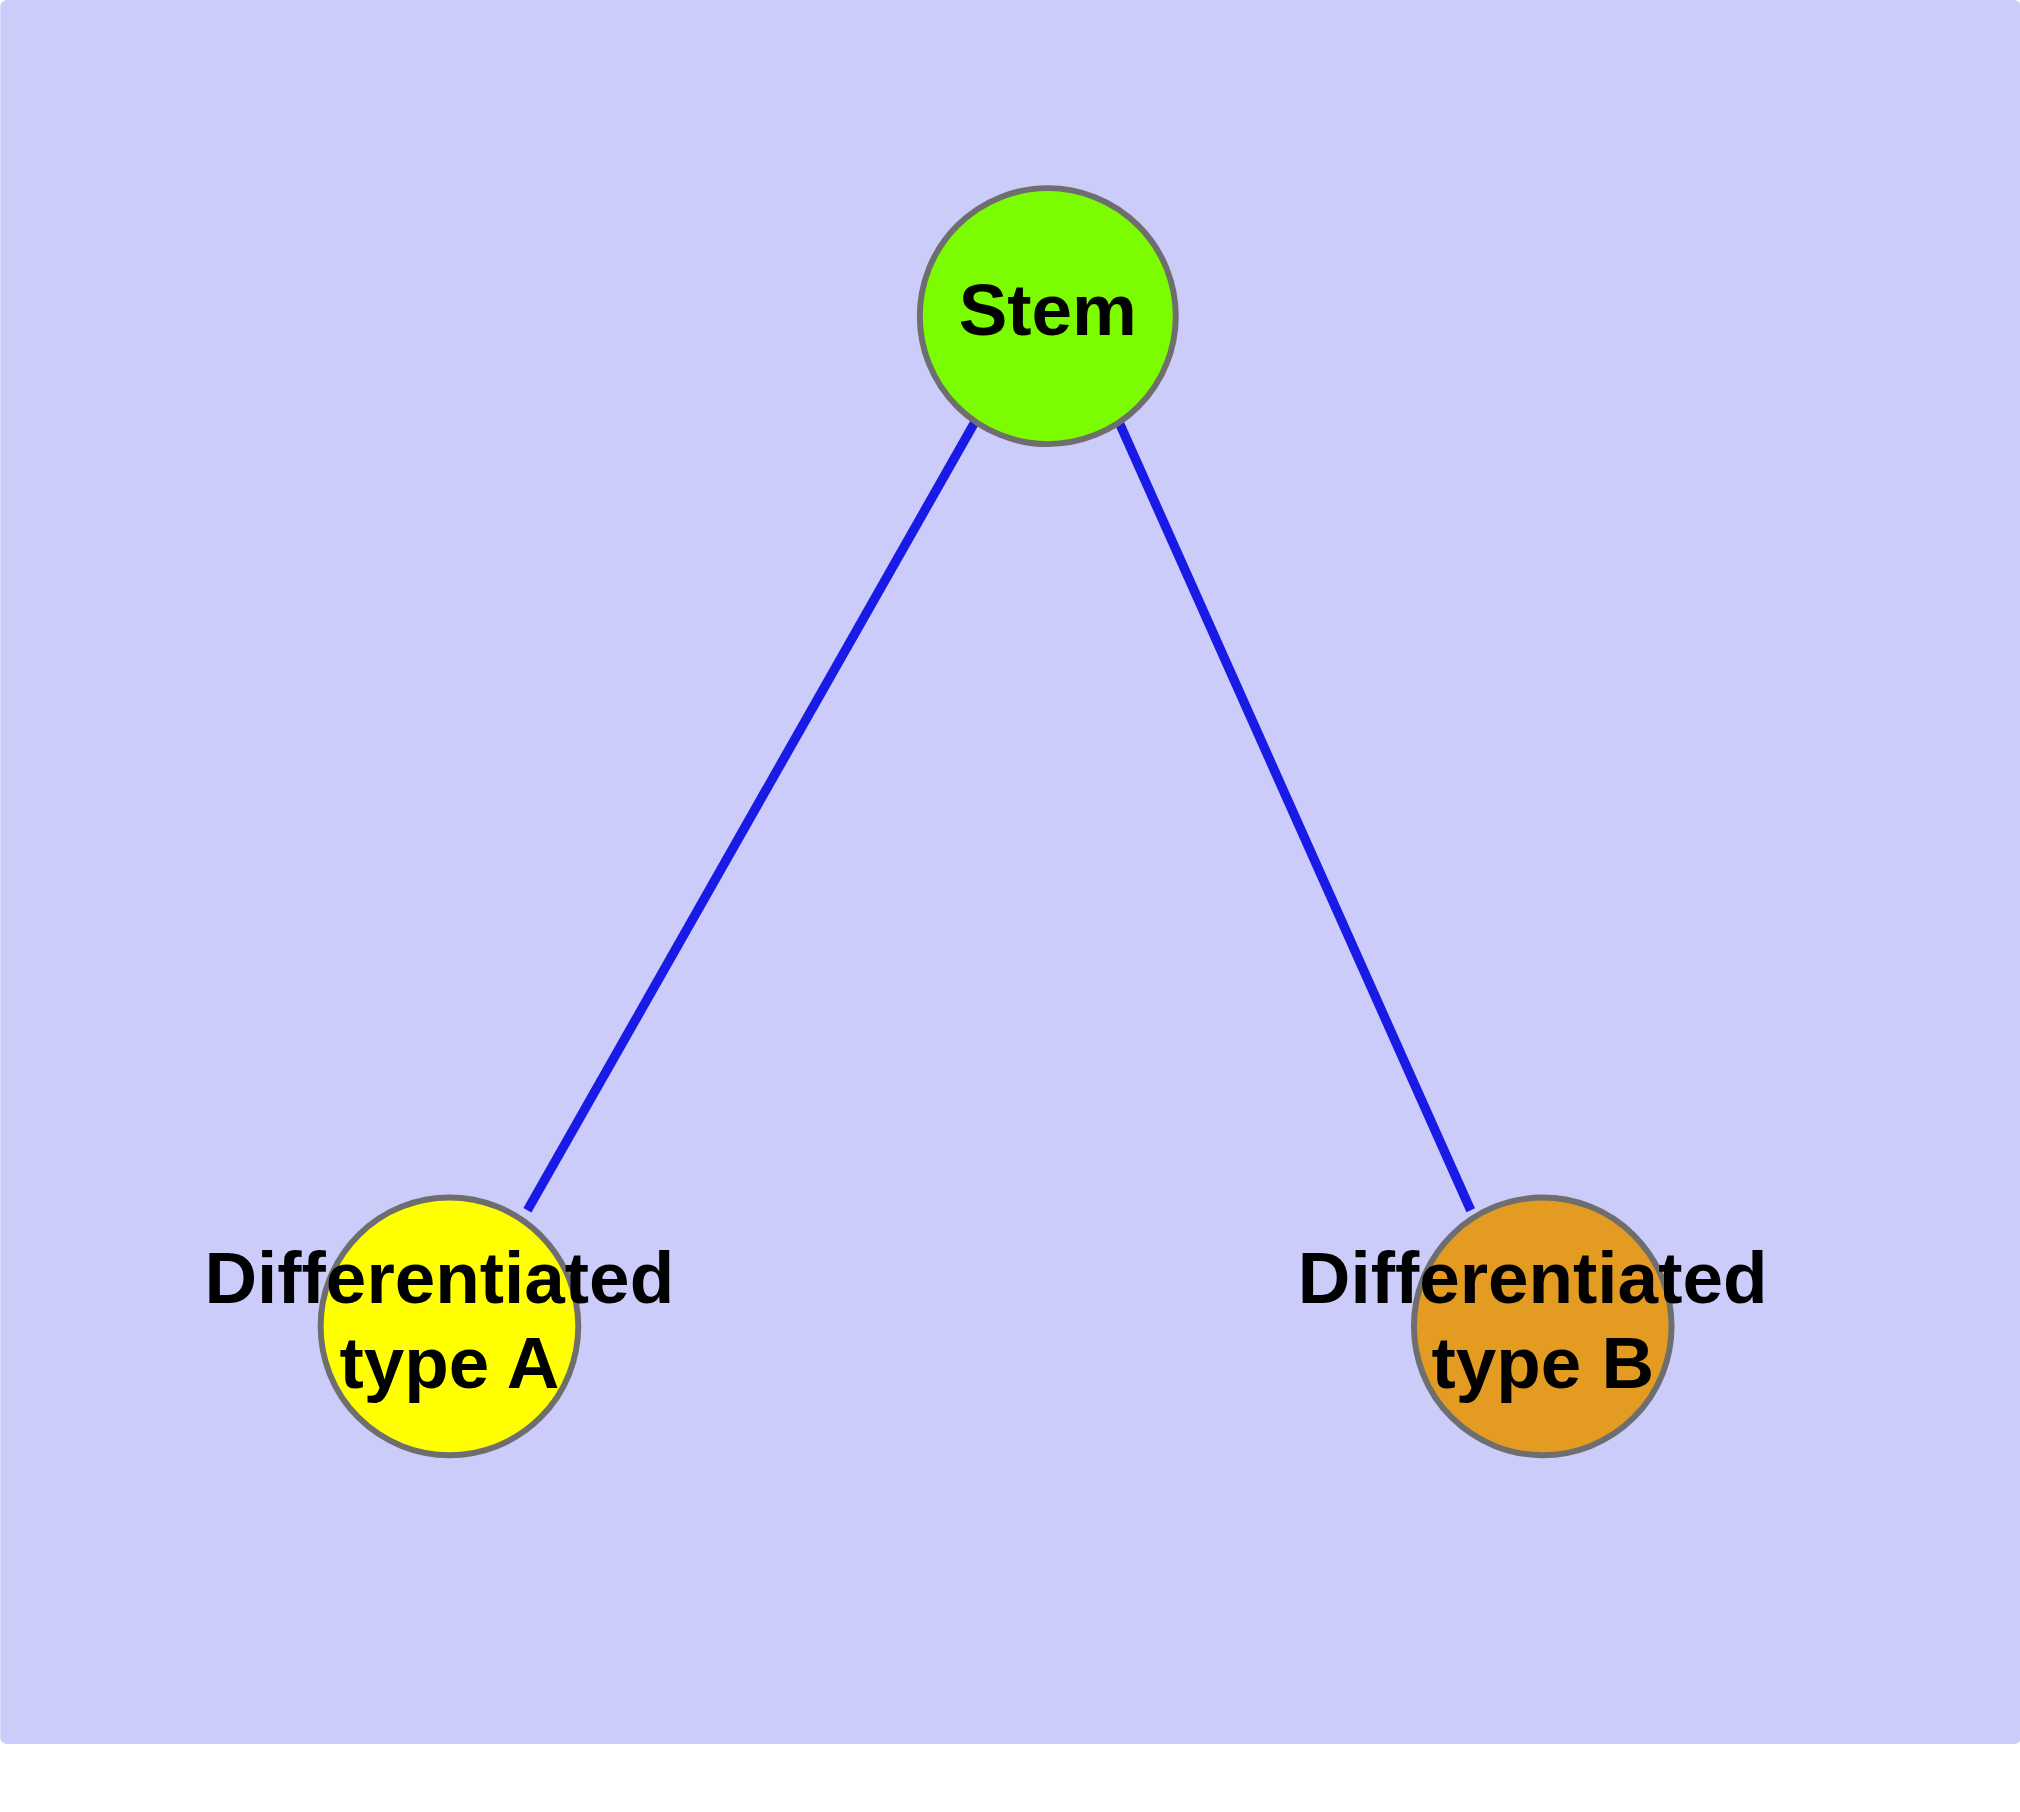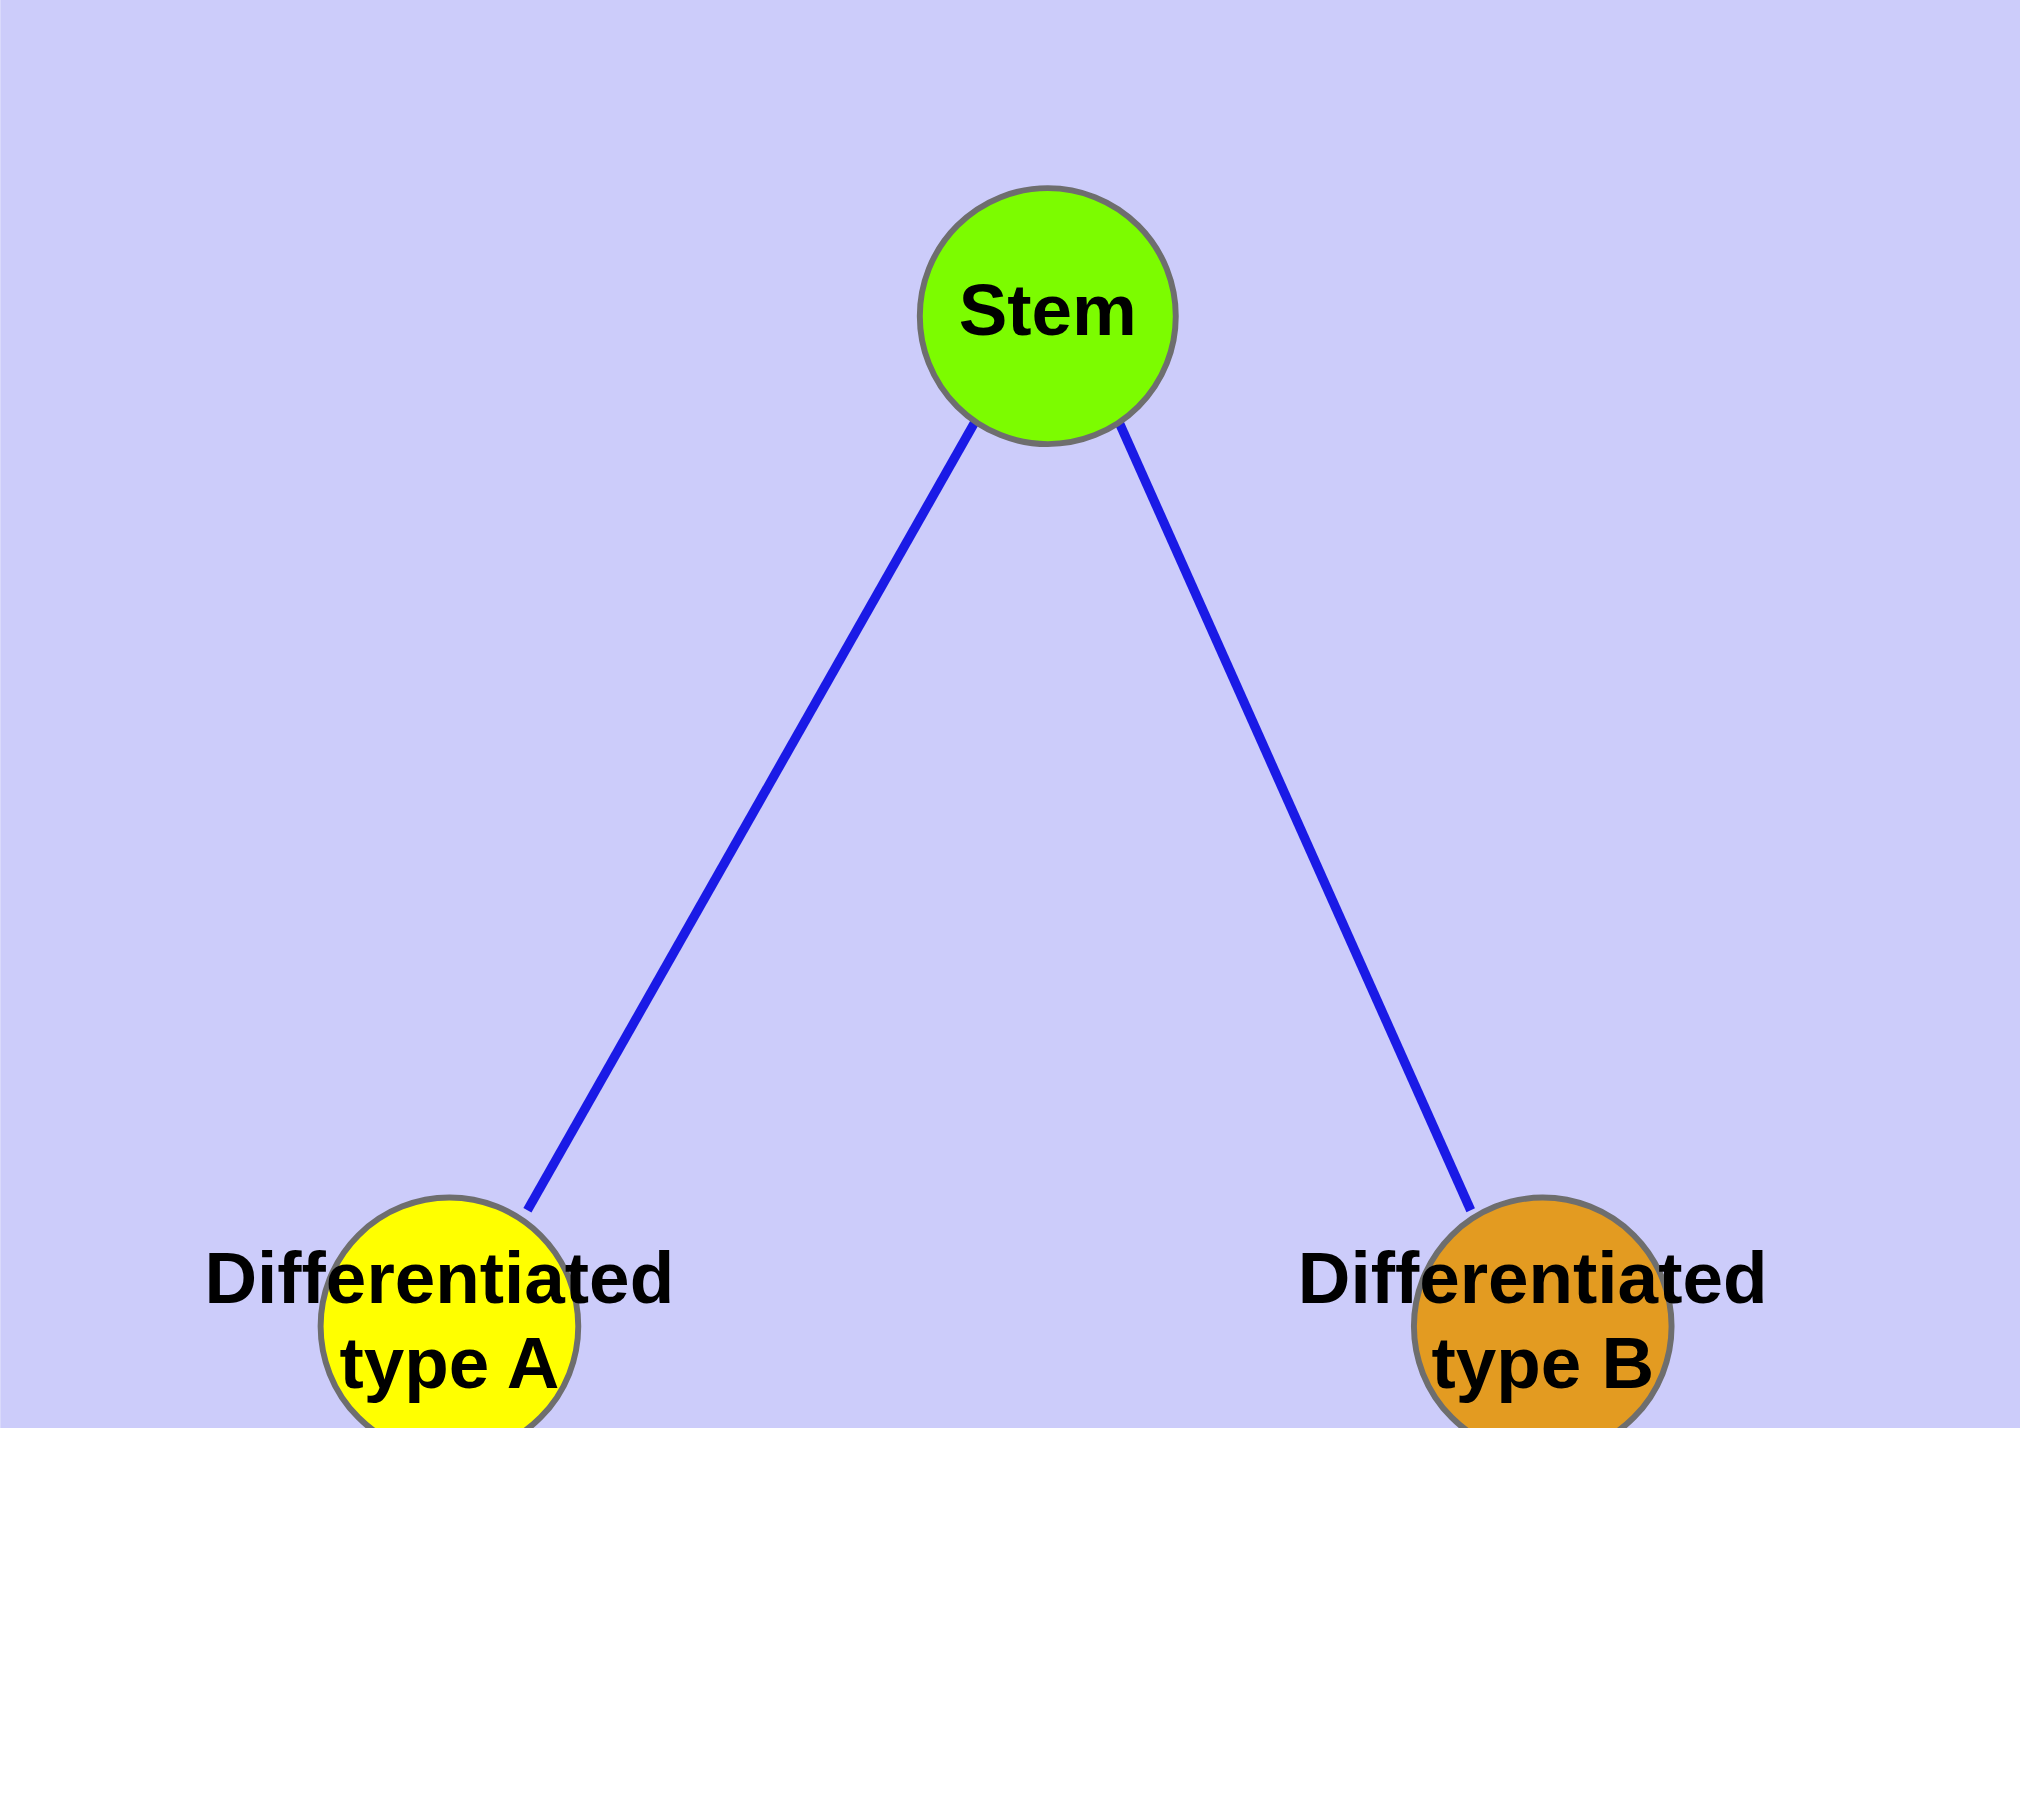--- a/index.html
+++ b/index.html
@@ -27,21 +27,21 @@
     font-weight: bold;
     fill: #000000;
     text-anchor: middle;
     dominant-baseline: middle;
     paint-order: normal;
   }
 </style>
 </head>
 <body>
 
-<div id="canvas" style="width: 2021px; height: 1428px;">
+<div id="canvas" style="width: 2021px; height: 1744px; border-radius: 7px;">
   <svg id="graph-svg" viewBox="0 0 2384 2138" xmlns="http://www.w3.org/2000/svg" style="width: 2021px; height: 1812px;">
 
     <rect id="bg-rect" x="0" y="0" width="2384" height="2138" fill="#ccccfa"></rect>
 
     <g id="edges-layer">
       <line id="edge-0" x1="1150" y1="498" x2="622" y2="1428" stroke="#1a1ae6" stroke-width="11" stroke-linecap="butt"></line>
       <line id="edge-1" x1="1320" y1="498" x2="1735" y2="1428" stroke="#1a1ae6" stroke-width="11" stroke-linecap="butt"></line>
     </g>
 
     <g id="nodes-layer">

